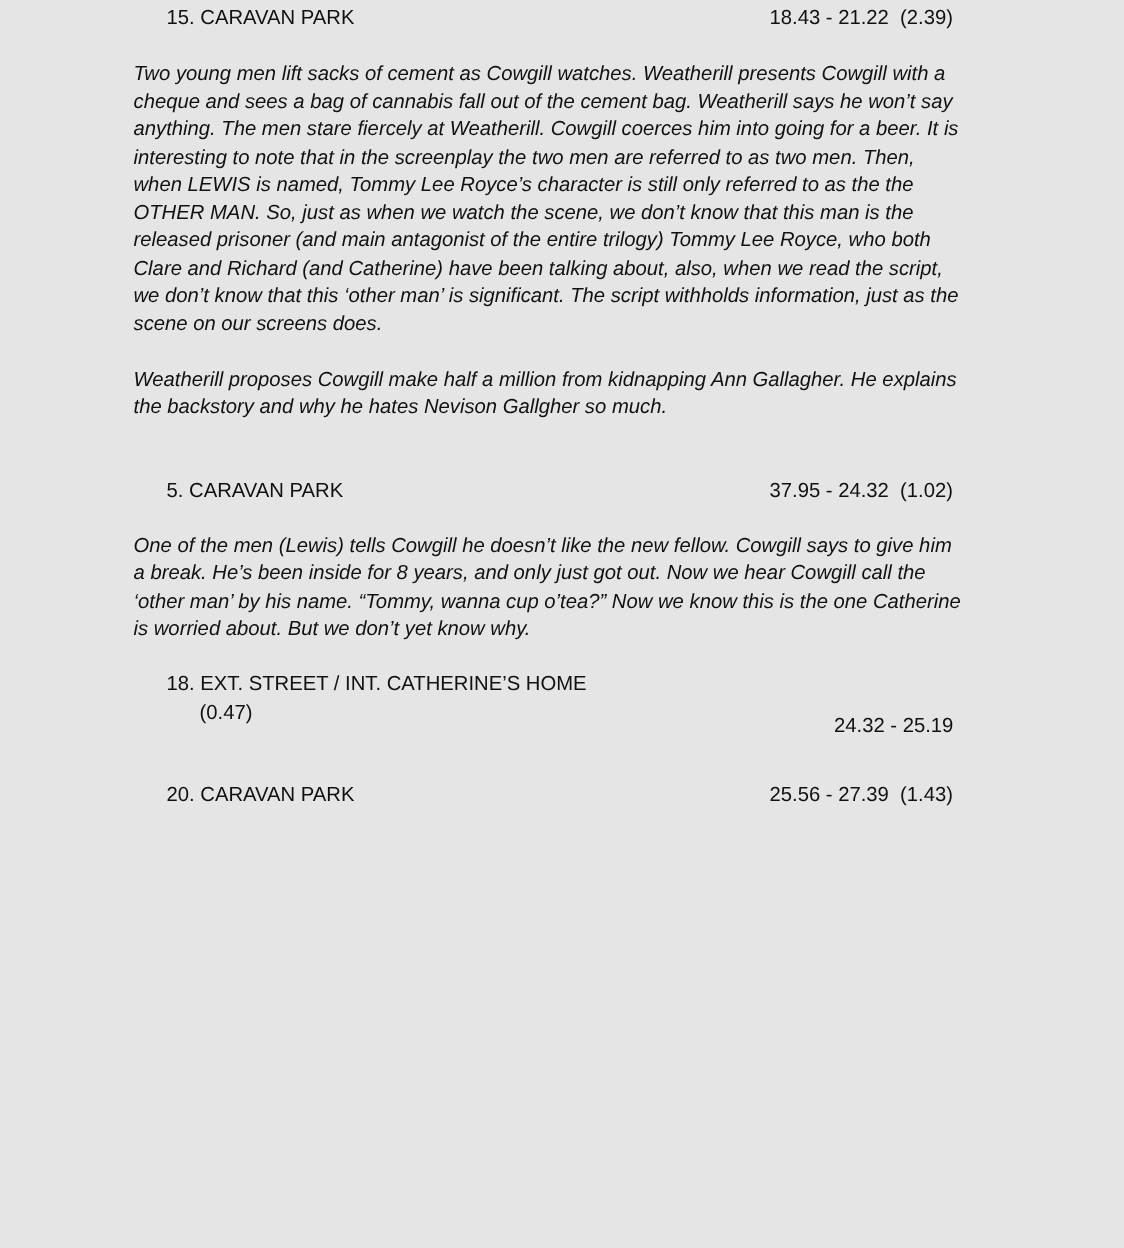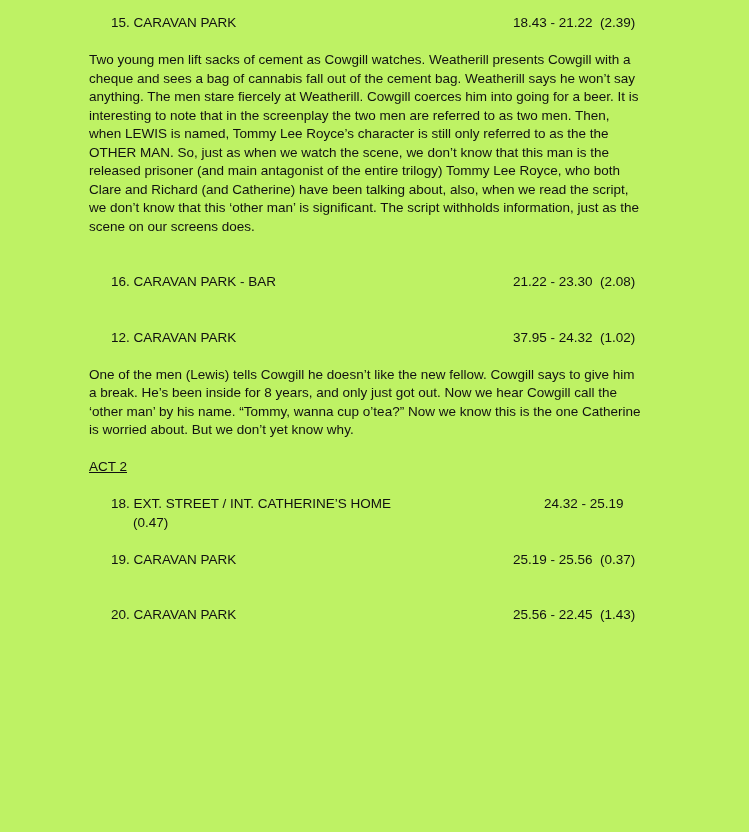--- a/index.html
+++ b/index.html
@@ -5,22 +5,22 @@
   html, body {
     margin: 0;
     padding: 0;
     background: #ffffff;
   }
   .page {
     position: relative;
     width: 749px;
     height: 832px;
     box-sizing: border-box;
-    padding-top: 14px;
-    background: #bef264;
+    padding-top: 3px;
+    background: #e5e5e5;
     overflow: hidden;
     font-family: "Liberation Sans", "DejaVu Sans", sans-serif;
     font-size: 13.5px;
     line-height: 18.5px;
     color: #111111;
   }
   
   .scene-heading {
     position: relative;
     padding-left: 133px;
@@ -32,26 +32,28 @@
     white-space: pre-line;
   }
   .scene-heading .timing {
     position: absolute;
     left: 513px;
     top: 0;
     text-indent: 0;
     white-space: pre;
   }
   .scene-heading .timing.wide {
-    left: 544px;
+    left: 556px;
+    margin-top: 28px;
   }
   .para {
     margin-left: 89px;
     width: 622px;
     white-space: pre-line;
+    font-style: italic;
   }
   .act {
     margin-left: 89px;
     text-decoration: underline;
   }
   .gap1 { margin-top: 18.5px; }
   .gap2 { margin-top: 37px; }
 </style>
 </head>
 <body>
@@ -63,30 +65,29 @@
 cheque and sees a bag of cannabis fall out of the cement bag. Weatherill says he won’t say
 anything. The men stare fiercely at Weatherill. Cowgill coerces him into going for a beer. It is
 interesting to note that in the screenplay the two men are referred to as two men. Then,
 when LEWIS is named, Tommy Lee Royce’s character is still only referred to as the the
 OTHER MAN. So, just as when we watch the scene, we don’t know that this man is the
 released prisoner (and main antagonist of the entire trilogy) Tommy Lee Royce, who both
 Clare and Richard (and Catherine) have been talking about, also, when we read the script,
 we don’t know that this ‘other man’ is significant. The script withholds information, just as the
 scene on our screens does.</div>
 
-  <div class="scene-heading gap2"><span class="htext">16. CARAVAN PARK - BAR</span><span class="timing">21.22 - 23.30  (2.08)</span></div>
+  <div class="para gap1">Weatherill proposes Cowgill make half a million from kidnapping Ann Gallagher. He explains
+the backstory and why he hates Nevison Gallgher so much.</div>
 
-  <div class="scene-heading gap2"><span class="htext">12. CARAVAN PARK</span><span class="timing">37.95 - 24.32  (1.02)</span></div>
+  <div class="scene-heading gap2"><span class="htext">5. CARAVAN PARK</span><span class="timing">37.95 - 24.32  (1.02)</span></div>
   <div class="para gap1">One of the men (Lewis) tells Cowgill he doesn’t like the new fellow. Cowgill says to give him
 a break. He’s been inside for 8 years, and only just got out. Now we hear Cowgill call the
 ‘other man’ by his name. “Tommy, wanna cup o’tea?” Now we know this is the one Catherine
 is worried about. But we don’t yet know why.</div>
 
-  <div class="act gap1">ACT 2</div>
 
   <div class="scene-heading gap1"><span class="htext">18. EXT. STREET / INT. CATHERINE’S HOME
 (0.47)</span><span class="timing wide">24.32 - 25.19</span></div>
 
-  <div class="scene-heading gap1"><span class="htext">19. CARAVAN PARK</span><span class="timing">25.19 - 25.56  (0.37)</span></div>
 
-  <div class="scene-heading gap2"><span class="htext">20. CARAVAN PARK</span><span class="timing">25.56 - 22.45  (1.43)</span></div>
+  <div class="scene-heading gap2"><span class="htext">20. CARAVAN PARK</span><span class="timing">25.56 - 27.39  (1.43)</span></div>
 
 </div>
 
 </body></html>

